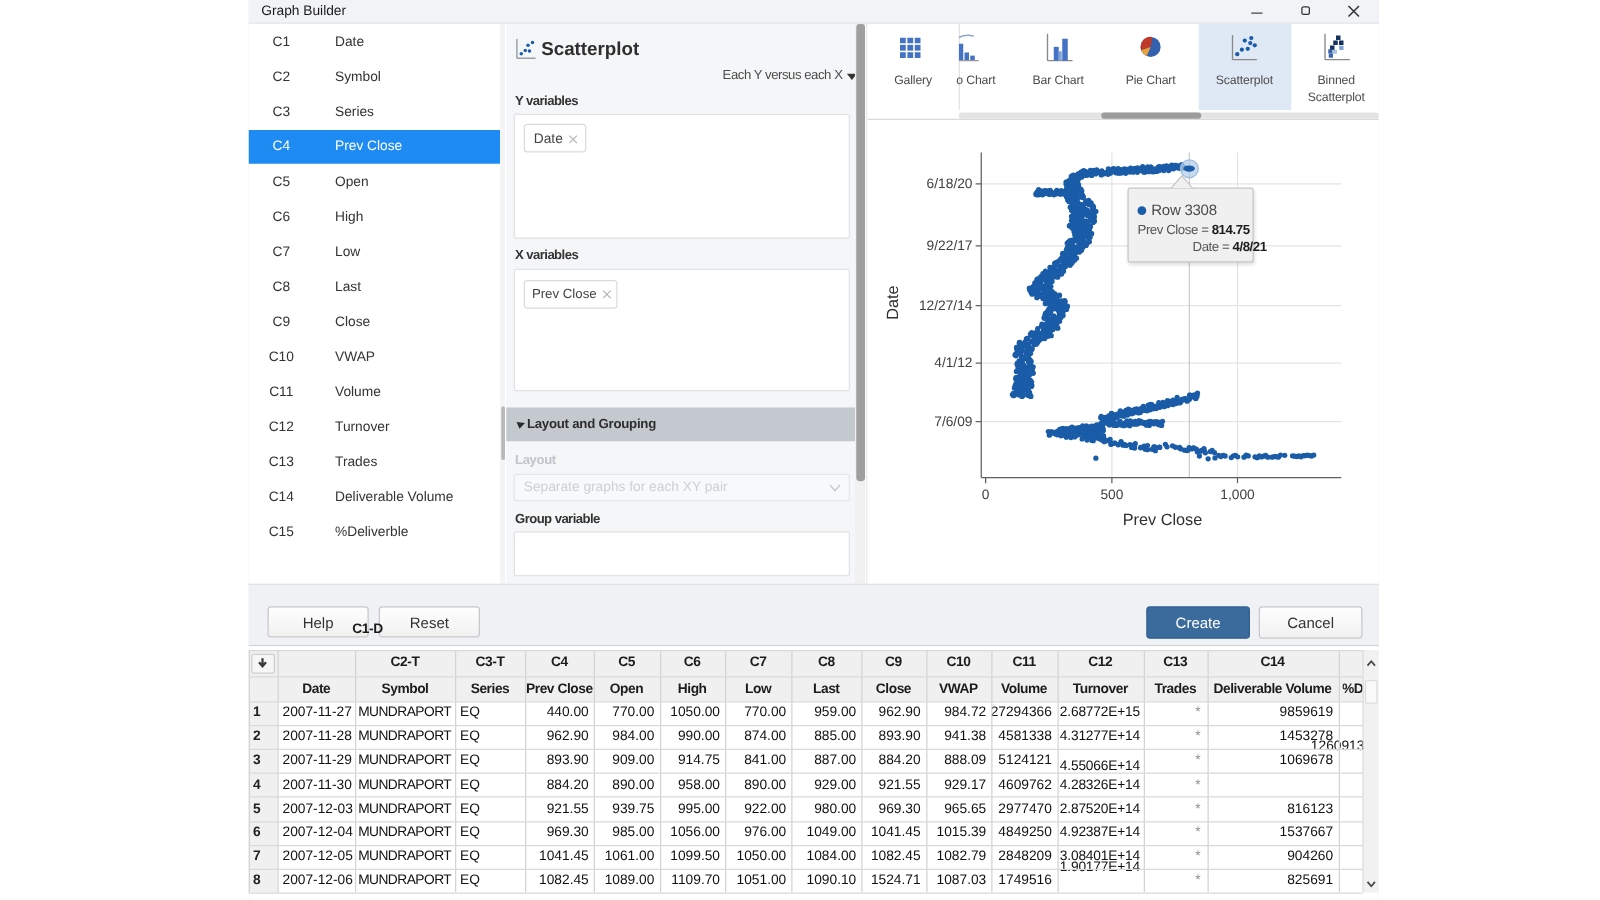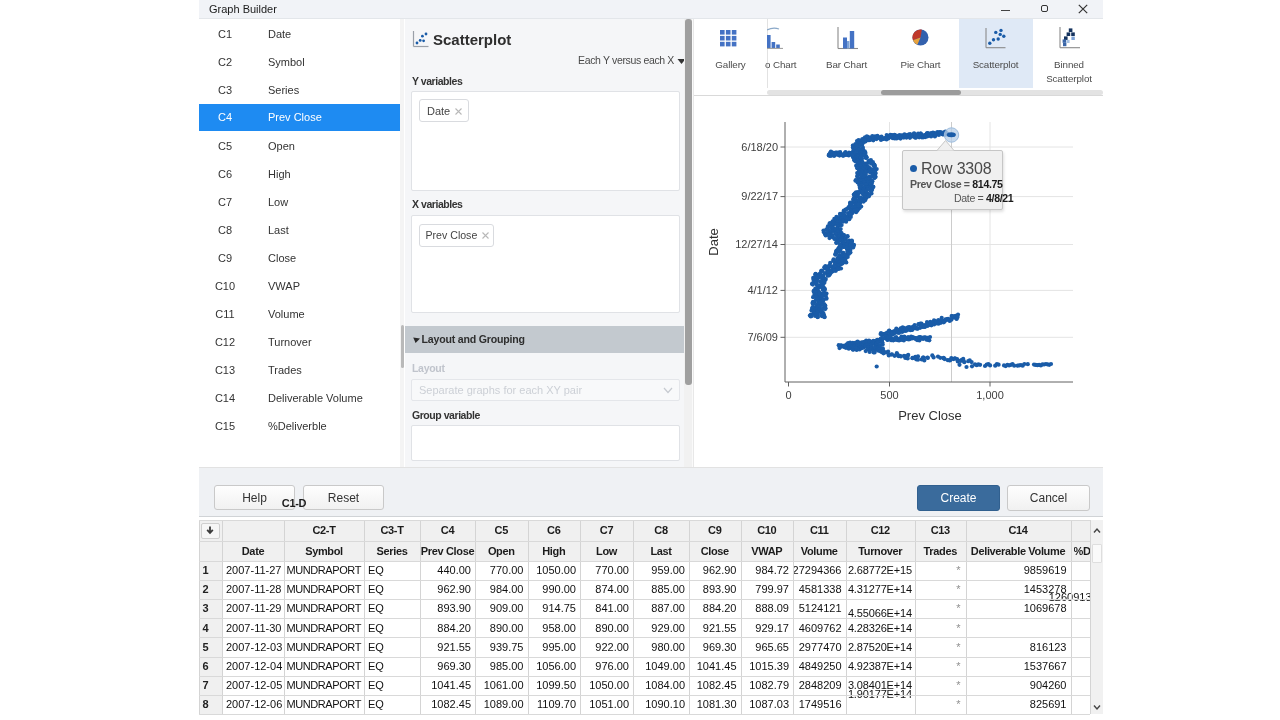--- a/index.html
+++ b/index.html
@@ -1613,22 +1613,22 @@
       <circle cx="265.5" cy="268.8"></circle>
     </g>
 <circle cx="257.5" cy="39" style="r:7.2px;fill:#b6cde7;fill-opacity:.75;stroke:#9dbcdd;stroke-width:1"></circle>
 <ellipse cx="257.3" cy="38.8" rx="4.6" ry="2.5" fill="#1a5ca8"></ellipse>
 </svg>
 <div class="abs" style="left:902px;top:150px;width:101px;height:60px;background:#f0f0f0;border:1px solid #c6c6c6;border-radius:2px;box-shadow:1px 2px 3px rgba(0,0,0,0.12);"></div>
 <svg class="abs" style="left:936px;top:139px" width="20" height="12">
     <path d="M1 11.5 L9.5 1.5 L18 11.5" fill="#f0f0f0" stroke="#c6c6c6" stroke-width="1"></path>
   </svg>
 <div class="abs" style="left:909.5px;top:165px;width:7px;height:7px;border-radius:50%;background:#1a5ca8;"></div>
-<div class="abs" style="left:921px;top:162px;font-size:16px;line-height:13px;color:#4a4a4a;white-space:nowrap;letter-spacing:-0.2px;">Row 3308</div>
-<div class="abs" style="left:910px;top:177px;font-size:10.6px;line-height:14px;color:#555;white-space:nowrap;letter-spacing:-0.35px;font-weight:bold;">Prev Close = <b style="color:#1c1c1c">814.75</b></div>
+<div class="abs" style="left:921px;top:162px;font-size:12px;line-height:13px;color:#4a4a4a;white-space:nowrap;letter-spacing:-0.2px;">Row 3308</div>
+<div class="abs" style="left:910px;top:177px;font-size:10.6px;line-height:14px;color:#555;white-space:nowrap;letter-spacing:-0.35px;">Prev Close = <b style="color:#1c1c1c">814.75</b></div>
 <div class="abs" style="left:910px;top:191px;font-size:10.6px;line-height:14px;color:#555;white-space:nowrap;letter-spacing:-0.35px;padding-left:44px;">Date = <b style="color:#1c1c1c">4/8/21</b></div>
 
 <div class="abs" style="left:199px;top:0px;width:904px;height:18.5px;background:#f1f3f7;border-bottom:1px solid #e3e6ea;"></div>
 <div class="abs txt" style="left:209px;top:0px;height:18px;font-size:11px;color:#1a1a1a;">Graph Builder</div>
 <div class="abs" style="left:1001px;top:9.5px;width:9px;height:1.5px;background:#444;"></div>
 <div class="abs" style="left:1040.5px;top:4.5px;width:7px;height:7px;border:1.3px solid #333;border-radius:2px;"></div>
 <svg class="abs" style="left:1078px;top:4px" width="10" height="10">
     <path d="M0.8 0.8 L9.2 9.2 M9.2 0.8 L0.8 9.2" stroke="#333" stroke-width="1.2"></path>
   </svg>
 
@@ -1691,21 +1691,21 @@
 <div class="tdc" style="left:199px;top:579.7px;width:9.5px;justify-content:flex-end;font-weight:bold;color:#222;">2</div>
 <div class="tdc" style="left:226px;top:579.7px;width:58px;">2007-11-28</div>
 <div class="tdc" style="left:286.5px;top:579.7px;width:77.5px;letter-spacing:-0.42px;">MUNDRAPORT</div>
 <div class="tdc" style="left:368px;top:579.7px;width:52px;">EQ</div>
 <div class="tdc" style="left:420px;top:579.7px;width:51px;justify-content:flex-end;">962.90</div>
 <div class="tdc" style="left:475px;top:579.7px;width:48.5px;justify-content:flex-end;">984.00</div>
 <div class="tdc" style="left:527.5px;top:579.7px;width:48.5px;justify-content:flex-end;">990.00</div>
 <div class="tdc" style="left:580px;top:579.7px;width:49px;justify-content:flex-end;">874.00</div>
 <div class="tdc" style="left:633px;top:579.7px;width:52px;justify-content:flex-end;">885.00</div>
 <div class="tdc" style="left:689px;top:579.7px;width:47.5px;justify-content:flex-end;">893.90</div>
-<div class="tdc" style="left:740.5px;top:579.7px;width:48.5px;justify-content:flex-end;">799.97</div>
+<div class="tdc" style="left:740.5px;top:579.7px;width:48.5px;justify-content:flex-end;">941.38</div>
 <div class="tdc" style="left:793px;top:579.7px;width:48.5px;justify-content:flex-end;">4581338</div>
 <div class="tdc" style="left:845.5px;top:579.7px;width:66.5px;justify-content:flex-end;letter-spacing:-0.15px;">4.31277E+14</div>
 <div class="tdc" style="left:915px;top:579.7px;width:45.5px;justify-content:flex-end;color:#909090;">*</div>
 <div class="tdc" style="left:965.5px;top:579.7px;width:101.0px;justify-content:flex-end;">1453278</div>
 <div class="tdc" style="left:199px;top:598.9px;width:9.5px;justify-content:flex-end;font-weight:bold;color:#222;">3</div>
 <div class="tdc" style="left:226px;top:598.9px;width:58px;">2007-11-29</div>
 <div class="tdc" style="left:286.5px;top:598.9px;width:77.5px;letter-spacing:-0.42px;">MUNDRAPORT</div>
 <div class="tdc" style="left:368px;top:598.9px;width:52px;">EQ</div>
 <div class="tdc" style="left:420px;top:598.9px;width:51px;justify-content:flex-end;">893.90</div>
 <div class="tdc" style="left:475px;top:598.9px;width:48.5px;justify-content:flex-end;">909.00</div>
@@ -1780,21 +1780,21 @@
 <div class="tdc" style="left:965.5px;top:675.7px;width:101.0px;justify-content:flex-end;">904260</div>
 <div class="tdc" style="left:199px;top:694.9px;width:9.5px;justify-content:flex-end;font-weight:bold;color:#222;">8</div>
 <div class="tdc" style="left:226px;top:694.9px;width:58px;">2007-12-06</div>
 <div class="tdc" style="left:286.5px;top:694.9px;width:77.5px;letter-spacing:-0.42px;">MUNDRAPORT</div>
 <div class="tdc" style="left:368px;top:694.9px;width:52px;">EQ</div>
 <div class="tdc" style="left:420px;top:694.9px;width:51px;justify-content:flex-end;">1082.45</div>
 <div class="tdc" style="left:475px;top:694.9px;width:48.5px;justify-content:flex-end;">1089.00</div>
 <div class="tdc" style="left:527.5px;top:694.9px;width:48.5px;justify-content:flex-end;">1109.70</div>
 <div class="tdc" style="left:580px;top:694.9px;width:49px;justify-content:flex-end;">1051.00</div>
 <div class="tdc" style="left:633px;top:694.9px;width:52px;justify-content:flex-end;">1090.10</div>
-<div class="tdc" style="left:689px;top:694.9px;width:47.5px;justify-content:flex-end;">1081.30</div>
+<div class="tdc" style="left:689px;top:694.9px;width:47.5px;justify-content:flex-end;">1524.71</div>
 <div class="tdc" style="left:740.5px;top:694.9px;width:48.5px;justify-content:flex-end;">1087.03</div>
 <div class="tdc" style="left:793px;top:694.9px;width:48.5px;justify-content:flex-end;">1749516</div>
 <div class="tdc" style="left:845.5px;top:684px;width:66.5px;justify-content:flex-end;letter-spacing:-0.15px;">1.90177E+14</div>
 <div class="tdc" style="left:915px;top:694.9px;width:45.5px;justify-content:flex-end;color:#909090;">*</div>
 <div class="tdc" style="left:965.5px;top:694.9px;width:101.0px;justify-content:flex-end;">825691</div>
 <div class="abs" style="left:199px;top:519.5px;width:1px;height:194.79999999999995px;background:#d4d4d4;"></div>
 <div class="abs" style="left:222px;top:519.5px;width:1px;height:194.79999999999995px;background:#d4d4d4;"></div>
 <div class="abs" style="left:284px;top:519.5px;width:1px;height:194.79999999999995px;background:#d4d4d4;"></div>
 <div class="abs" style="left:364px;top:519.5px;width:1px;height:194.79999999999995px;background:#d4d4d4;"></div>
 <div class="abs" style="left:420px;top:519.5px;width:1px;height:194.79999999999995px;background:#d4d4d4;"></div>

